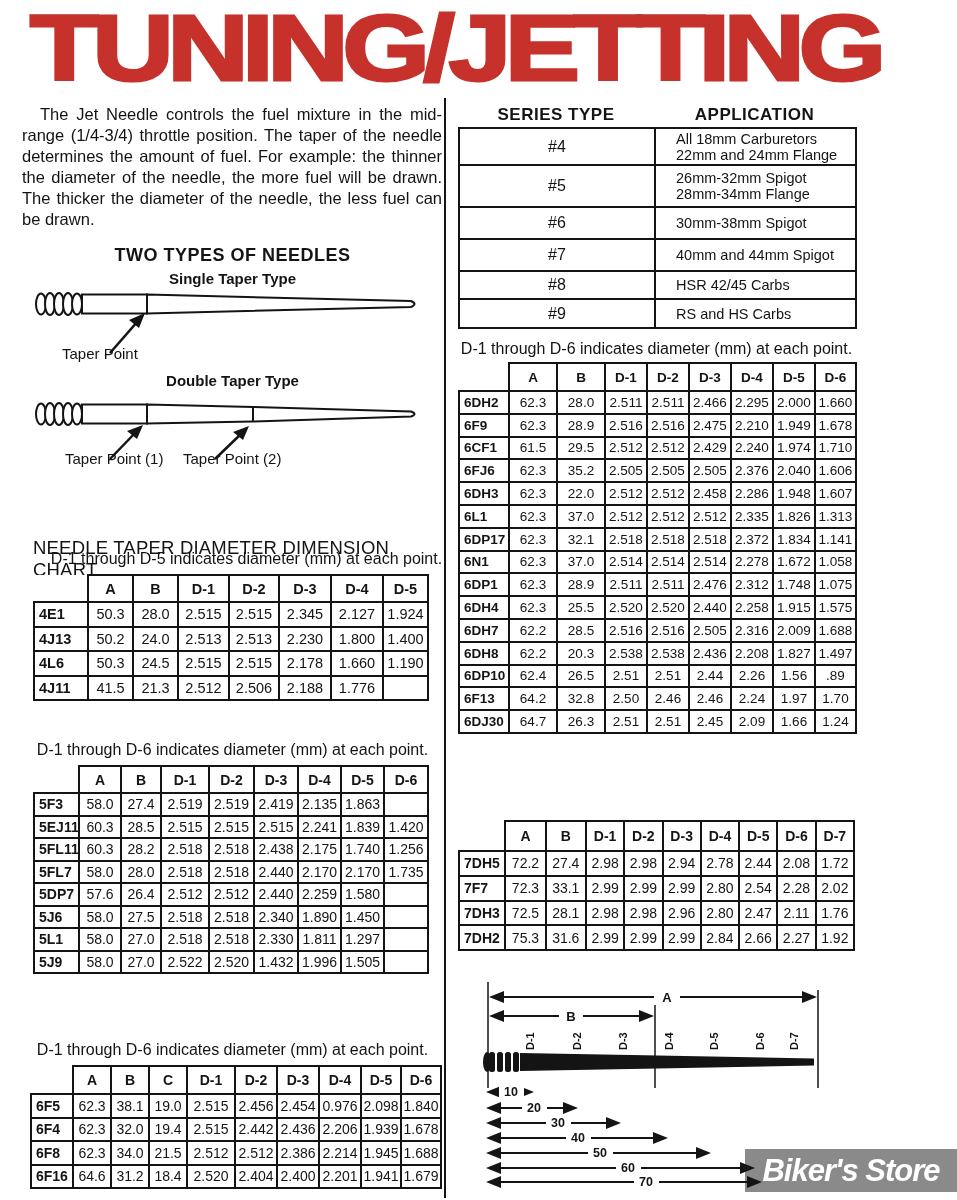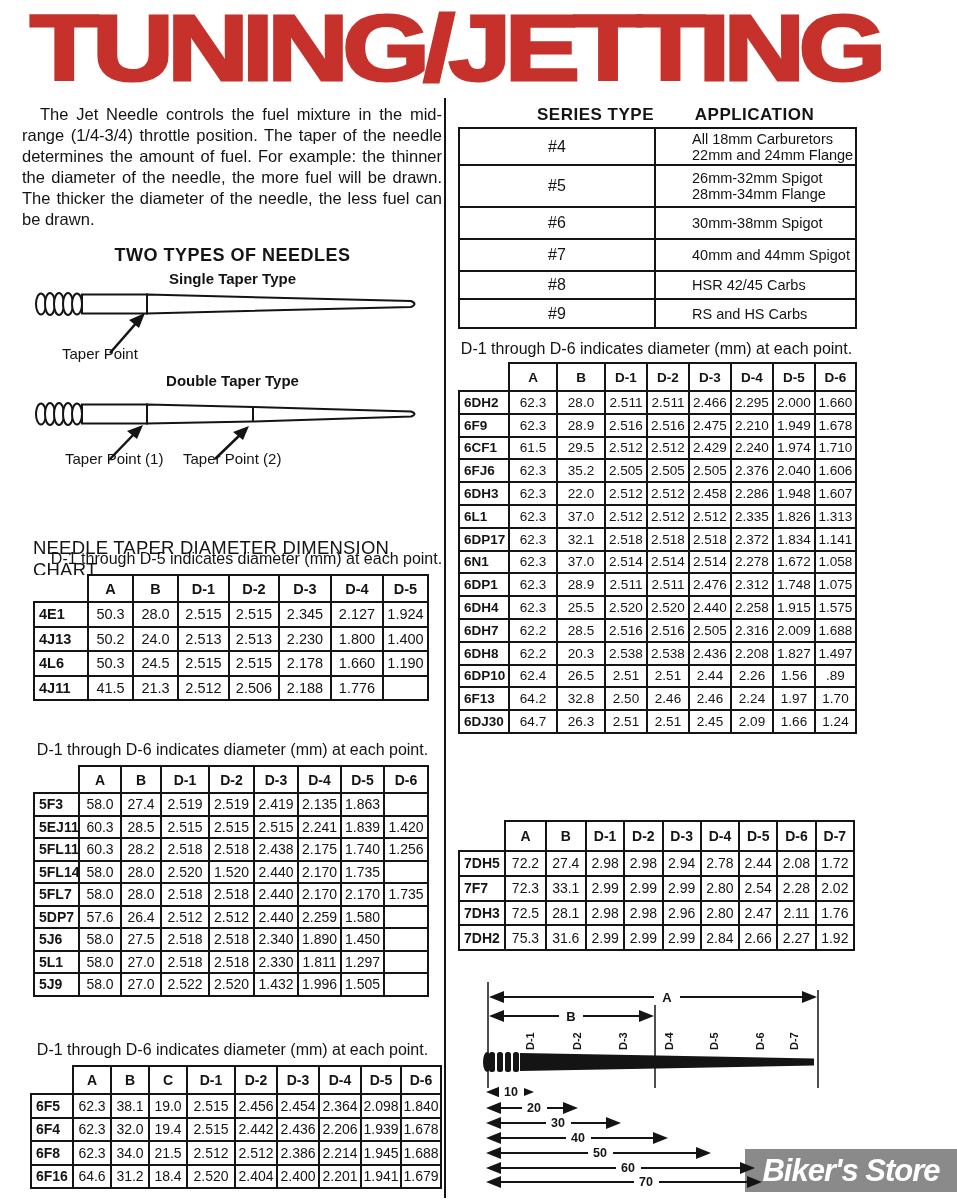--- a/index.html
+++ b/index.html
@@ -72,27 +72,27 @@
   #t6r th:nth-child(4){width:42px} #t6r th:nth-child(5){width:42px} #t6r th:nth-child(6){width:42px}
   #t6r th:nth-child(7){width:42px} #t6r th:nth-child(8){width:42px} #t6r th:nth-child(9){width:41px}
 
   #t7 { left:458px; top:820px; width:397px; font-size:14px; }
   #t7 thead tr{height:30px} #t7 tbody tr{height:24.8px}
   #t7 th:nth-child(1){width:46px} #t7 th:nth-child(2){width:40px} #t7 th:nth-child(3){width:40px}
   #t7 th:nth-child(n+4){width:38px}
 
   
   #series-headers { left:458px; top:105px; width:397px; height:20px; }
-  #series-type-header { position:absolute; left:0; width:196px; text-align:right;
+  #series-type-header { position:absolute; left:0; width:196px; text-align:center;
     font-size:17px; font-weight:bold; letter-spacing:.5px; }
   #application-header { position:absolute; left:196px; width:201px; text-align:center;
     font-size:17px; font-weight:bold; letter-spacing:.5px; }
   #series-table { left:458px; top:127px; width:397px; font-size:15px; }
   #series-table td:nth-child(1){ width:196px; font-size:16px; }
-  #series-table td:nth-child(2){ width:201px; text-align:left; padding-left:36px;
+  #series-table td:nth-child(2){ width:201px; text-align:left; padding-left:20px;
     white-space:pre-line; font-size:14.5px; line-height:16px; }
   #series-table tbody tr:nth-child(1){height:37px}
   #series-table tbody tr:nth-child(2){height:42px}
   #series-table tbody tr:nth-child(3){height:32px}
   #series-table tbody tr:nth-child(4){height:32px}
   #series-table tbody tr:nth-child(5){height:28px}
   #series-table tbody tr:nth-child(6){height:29px}
 
   
   svg { display:block; }
@@ -268,31 +268,20 @@
           <td>60.3</td>
           <td>28.2</td>
           <td>2.518</td>
           <td>2.518</td>
           <td>2.438</td>
           <td>2.175</td>
           <td>1.740</td>
           <td>1.256</td>
         </tr>
         <tr>
-          <td class="rowhead">5FL14</td>
-          <td>58.0</td>
-          <td>28.0</td>
-          <td>2.520</td>
-          <td>1.520</td>
-          <td>2.440</td>
-          <td>2.170</td>
-          <td>1.735</td>
-          <td></td>
-        </tr>
-        <tr>
           <td class="rowhead">5FL7</td>
           <td>58.0</td>
           <td>28.0</td>
           <td>2.518</td>
           <td>2.518</td>
           <td>2.440</td>
           <td>2.170</td>
           <td>2.170</td>
           <td>1.735</td>
         </tr>
@@ -361,21 +350,21 @@
       </thead>
       <tbody>
         <tr>
           <td class="rowhead">6F5</td>
           <td>62.3</td>
           <td>38.1</td>
           <td>19.0</td>
           <td>2.515</td>
           <td>2.456</td>
           <td>2.454</td>
-          <td>2.364</td>
+          <td>0.976</td>
           <td>2.098</td>
           <td>1.840</td>
         </tr>
         <tr>
           <td class="rowhead">6F4</td>
           <td>62.3</td>
           <td>32.0</td>
           <td>19.4</td>
           <td>2.515</td>
           <td>2.442</td>

